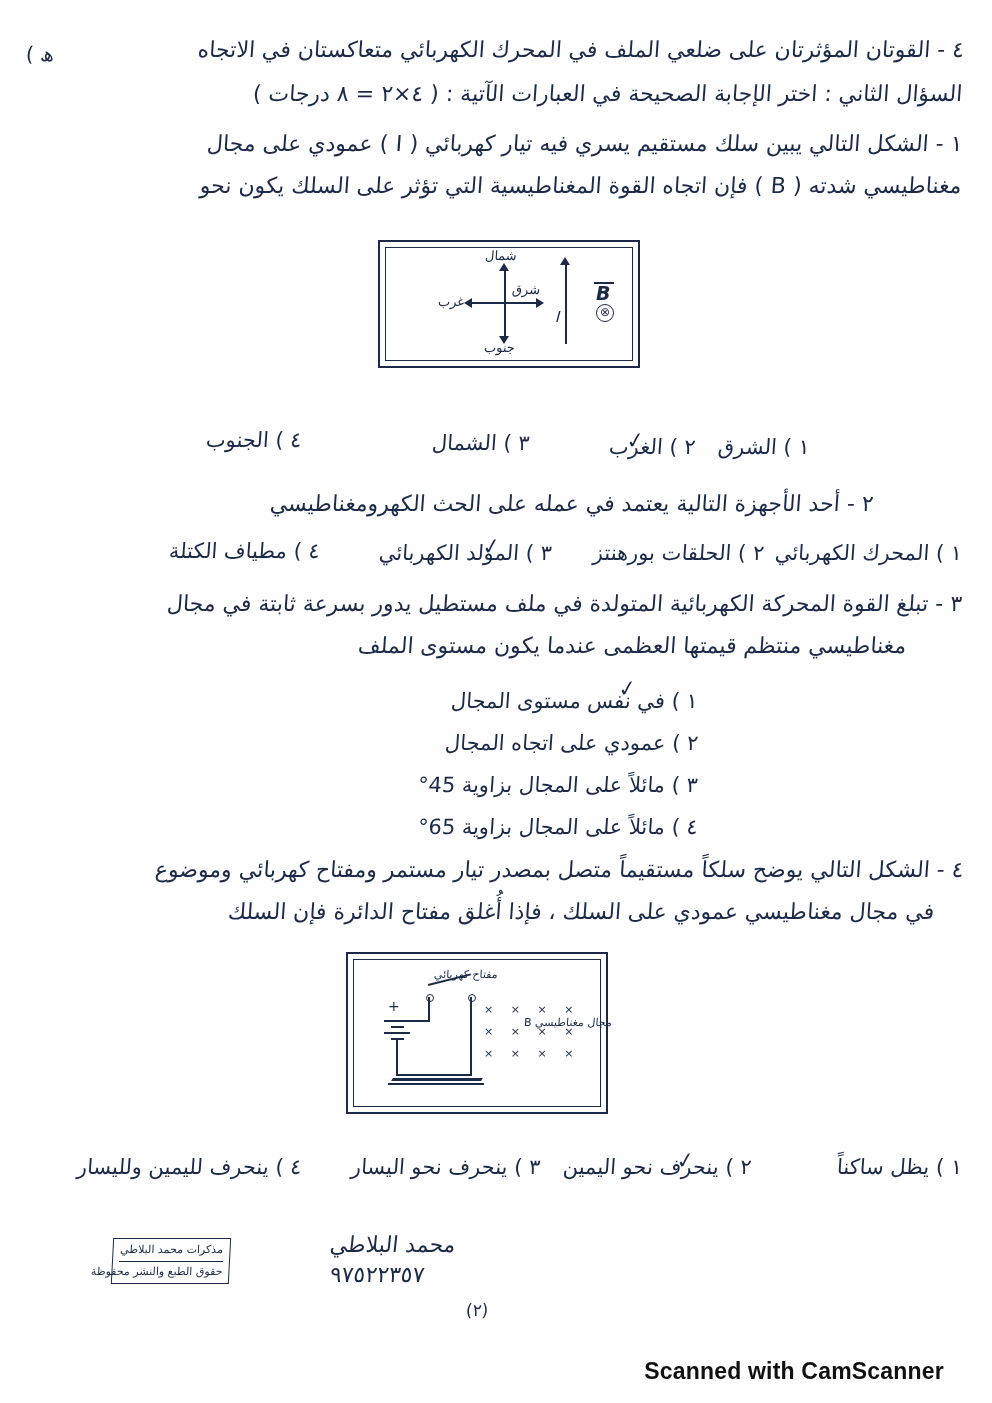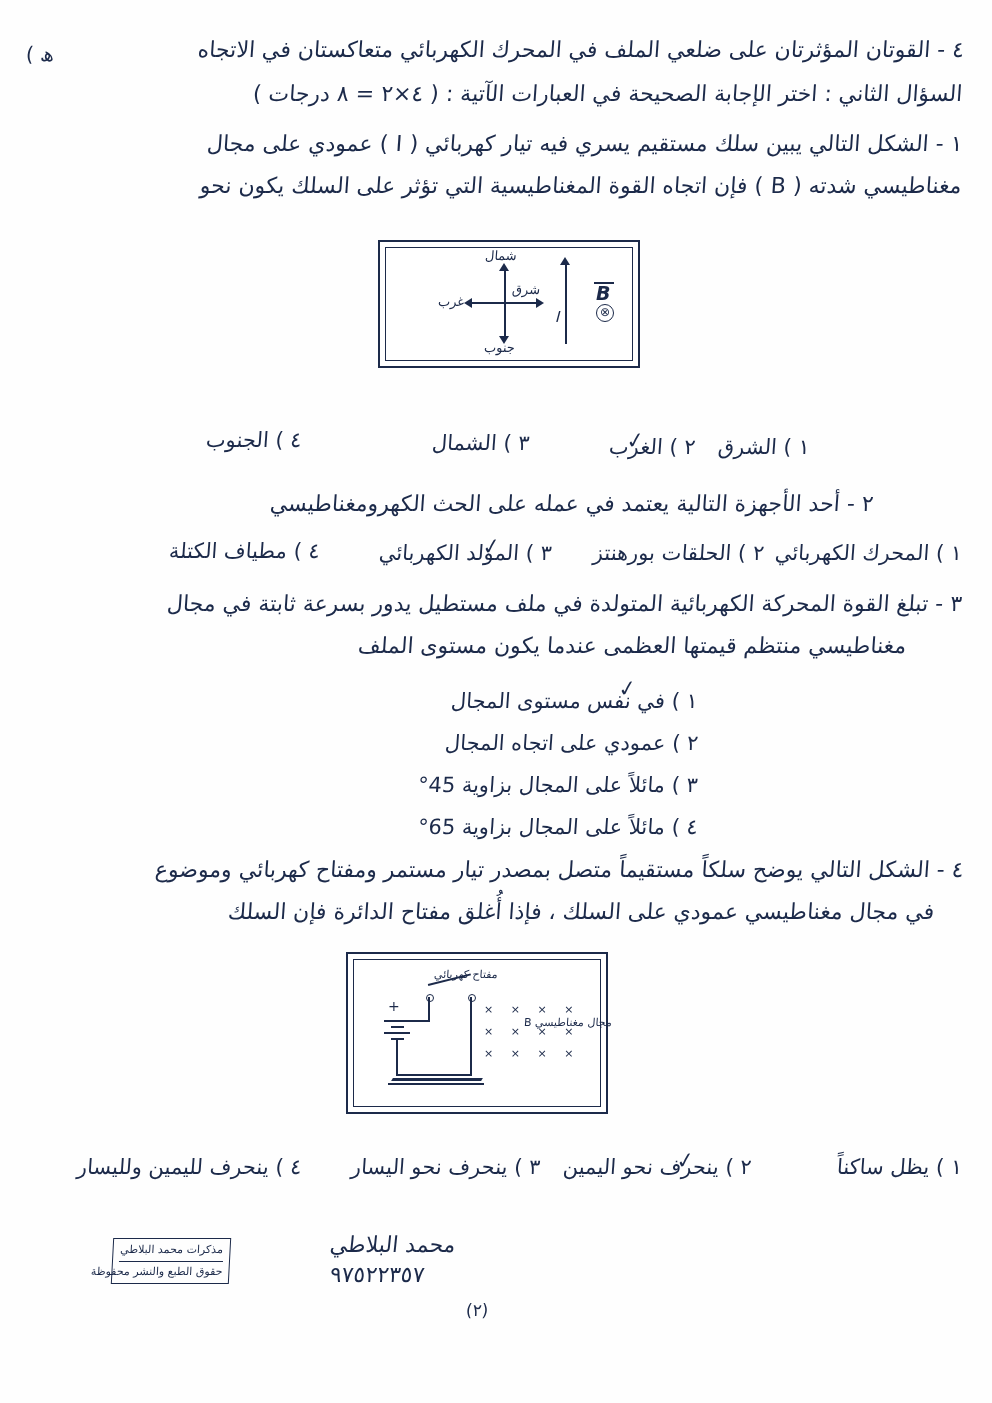--- a/index.html
+++ b/index.html
@@ -295,13 +295,14 @@
     <div class="srow">مذكرات محمد البلاطي</div>
     <div class="sep"></div>
     <div class="srow">حقوق الطبع والنشر محفوظة</div>
   </div>
 
   <div class="signature" style="left:330px; top:1232px;">محمد البلاطي</div>
   <div class="phone" style="left:330px; top:1262px;">٩٧٥٢٢٣٥٧</div>
 
   <div class="pagenum" style="left:466px; top:1300px;">(٢)</div>
 
+  <div class="watermark">Scanned with CamScanner</div>
 </div>
 
 </body></html>

